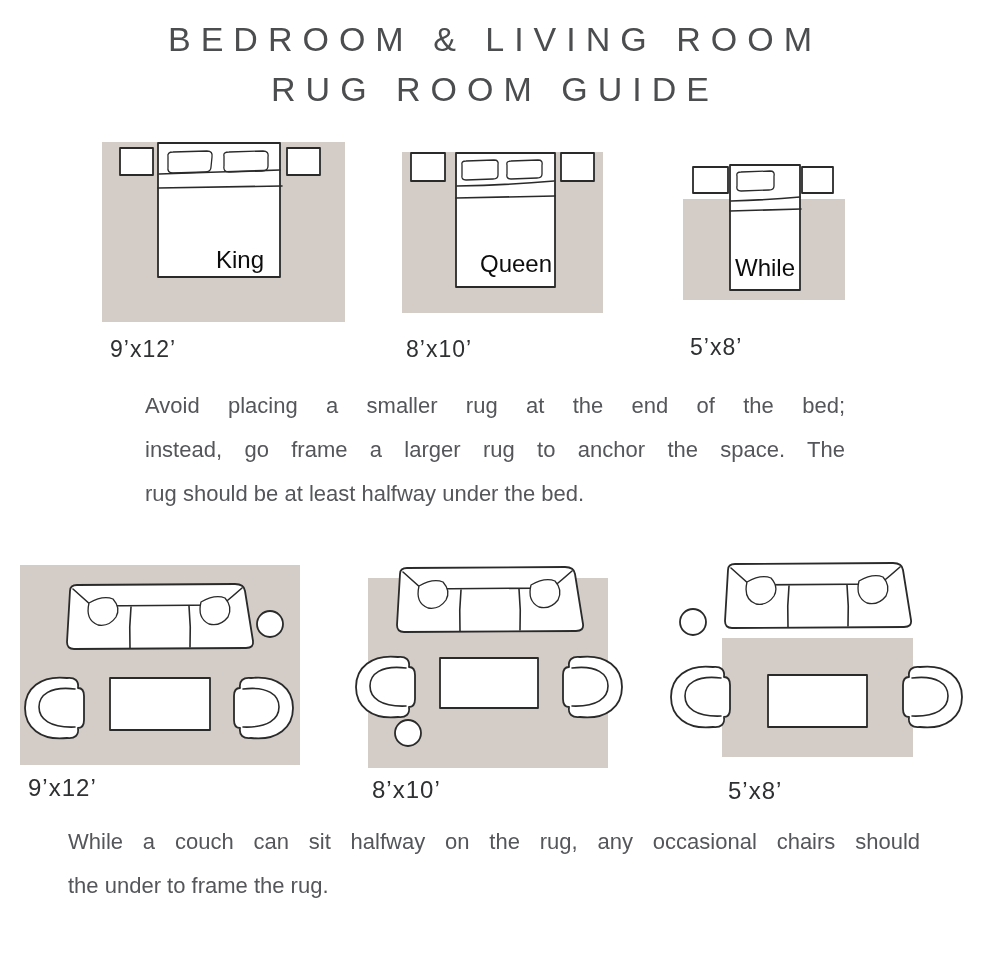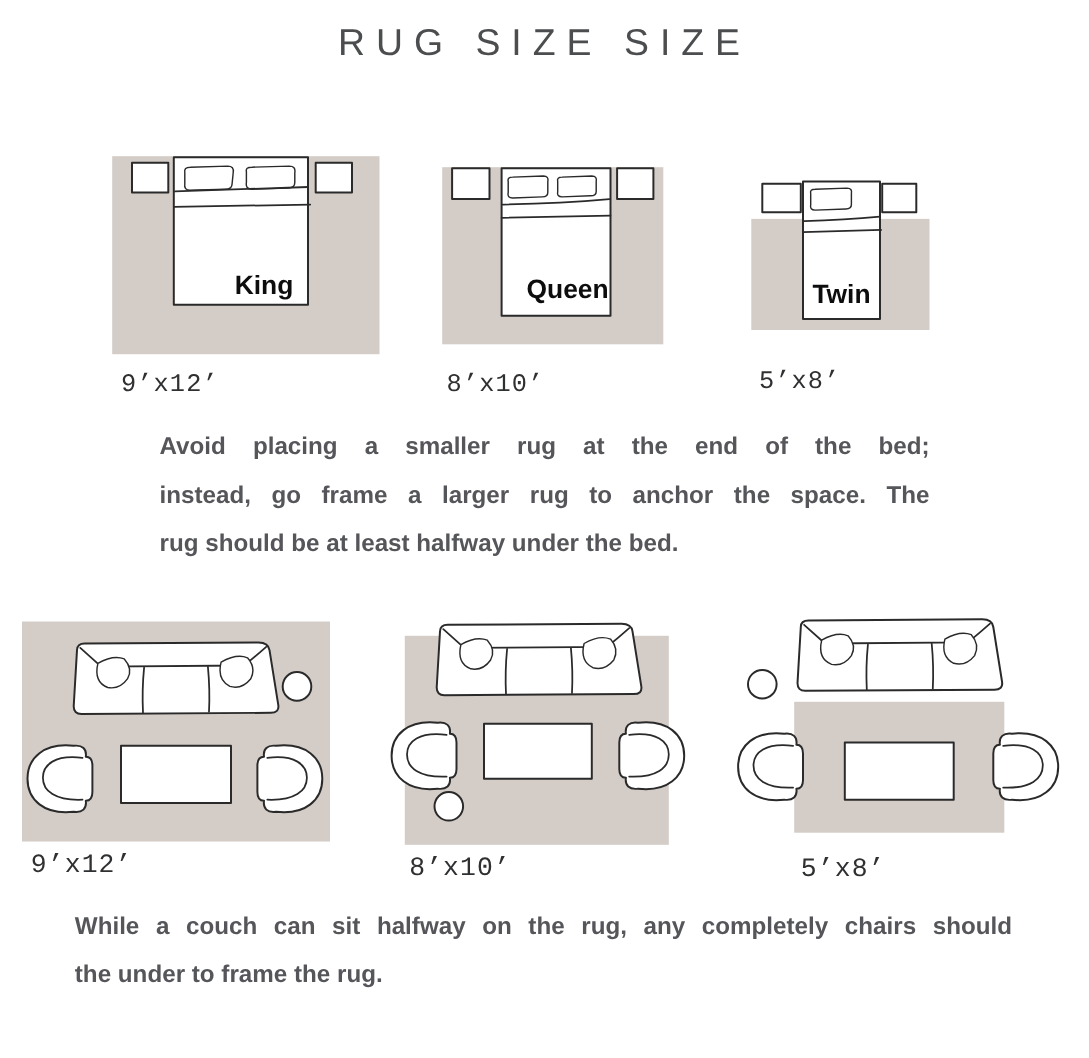--- a/index.html
+++ b/index.html
@@ -18,29 +18,28 @@
     color:var(--title);
   }
   .title .t-line{
     font-size:34px;font-weight:400;letter-spacing:10px;line-height:50px;
     white-space:nowrap;
   }
 
   .dim-label{
     position:absolute;color:var(--label);font-size:23px;letter-spacing:1px;
     white-space:nowrap;
-    font-family:Liberation Mono, monospace;
   }
   .bed-name{
-    position:absolute;color:#0d0d0d;font-weight:bold;font-size:24px;
+    position:absolute;color:#0d0d0d;font-weight:normal;font-size:24px;
     text-align:center;white-space:nowrap;
   }
 
   .para{
-    position:absolute;color:var(--ink);font-size:22px;line-height:44px;font-weight:bold;
+    position:absolute;color:var(--ink);font-size:22px;line-height:44px;
   }
   .para .jline{text-align:justify;text-align-last:justify;}
   .para .cline{}
 
   svg.diagram{position:absolute;overflow:visible;}
   .rug{fill:var(--rug);stroke:none;}
   .furn{fill:#ffffff;stroke:var(--line);stroke-width:1.8;stroke-linejoin:round;stroke-linecap:round;}
   .ln{fill:none;stroke:var(--line);stroke-width:1.6;stroke-linejoin:round;stroke-linecap:round;}
   .thin{stroke-width:1.3;}
 </style>
@@ -60,21 +59,22 @@
         <path class="furn thin" d="M136,20 Q150,12 160,16 Q168,25 163,35 Q155,45 144,42 Q132,36 136,20 Z"></path>
       </symbol>
       <symbol id="armchair" viewBox="0 0 68 64" overflow="visible">
         <path class="furn" d="M45,2 C18,-1 3,13 3,32 C3,51 18,65 45,62 C53,63 57,59 56,52 C60,52 62,49 62,44 L62,20 C62,15 60,12 56,12 C57,5 53,1 45,2 Z"></path>
         <path class="ln" d="M53,13 C28,10 17,19 17,31 C17,43 28,52 53,51"></path>
       </symbol>
     </defs>
   </svg>
 
   <div class="title">
-    <div class="t-line">RUG SIZE SIZE</div>
+    <div class="t-line">BEDROOM &amp; LIVING ROOM</div>
+    <div class="t-line">RUG ROOM GUIDE</div>
   </div>
 
   <svg class="diagram" style="left:96px;top:136px" width="256" height="194" viewBox="0 0 256 194">
     <rect class="rug" x="6" y="6" width="243" height="180"></rect>
     <rect class="furn" x="24" y="12" width="33" height="27"></rect>
     <rect class="furn" x="191" y="12" width="33" height="27"></rect>
     <g>
       <rect class="furn" x="62" y="7" width="122" height="134"></rect>
       <path class="furn thin" d="M77,16 L111,15 Q117,15 116,21 L115,31 Q115,36 109,36 L77,37 Q71,37 72,31 L72,21 Q71,16 77,16 Z"></path>
       <path class="furn thin" d="M133,16 L167,15 Q173,15 172,21 L172,30 Q172,35 166,35 L133,36 Q127,36 128,30 L128,20 Q127,16 133,16 Z"></path>
@@ -104,21 +104,21 @@
     <rect class="furn" x="15" y="7" width="35" height="26"></rect>
     <rect class="furn" x="124" y="7" width="31" height="26"></rect>
     <rect class="rug" x="5" y="39" width="162" height="101"></rect>
     <g>
       <rect class="furn" x="52" y="5" width="70" height="125"></rect>
       <path class="furn thin" d="M63,12 L92,11 Q97,11 96,16 L96,26 Q96,30 91,30 L63,31 Q58,31 59,26 L59,16 Q58,12 63,12 Z"></path>
       <path class="ln" d="M53,41 Q90,40 122,37"></path>
       <path class="ln" d="M52,51 L123,49"></path>
     </g>
   </svg>
-  <div class="bed-name" style="left:715px;top:254px;width:100px">Twin</div>
+  <div class="bed-name" style="left:715px;top:254px;width:100px">While</div>
   <div class="dim-label" style="left:690px;top:334px">5’x8’</div>
 
   <div class="para" style="left:145px;top:384px;width:700px">
     <div class="jline">Avoid placing a smaller rug at the end of the bed;</div>
     <div class="jline">instead, go frame a larger rug to anchor the space. The</div>
     <div class="cline">rug should be at least halfway under the bed.</div>
   </div>
 
   <svg class="diagram" style="left:15px;top:560px" width="292" height="212" viewBox="0 0 292 212">
     <rect class="rug" x="5" y="5" width="280" height="200"></rect>
@@ -150,17 +150,17 @@
     <circle class="furn" cx="35" cy="74" r="13"></circle>
     <use href="#armchair" x="10" y="117" width="68" height="64"></use>
     <rect class="furn" x="110" y="127" width="99" height="52"></rect>
     <g transform="translate(307,117) scale(-1,1)">
       <use href="#armchair" x="0" y="0" width="68" height="64"></use>
     </g>
   </svg>
   <div class="dim-label" style="left:728px;top:777px;font-size:24px">5’x8’</div>
 
   <div class="para" style="left:68px;top:820px;width:852px">
-    <div class="jline">While a couch can sit halfway on the rug, any completely chairs should</div>
+    <div class="jline">While a couch can sit halfway on the rug, any occasional chairs should</div>
     <div class="cline">the under to frame the rug.</div>
   </div>
 
 </div>
 
 </body></html>

